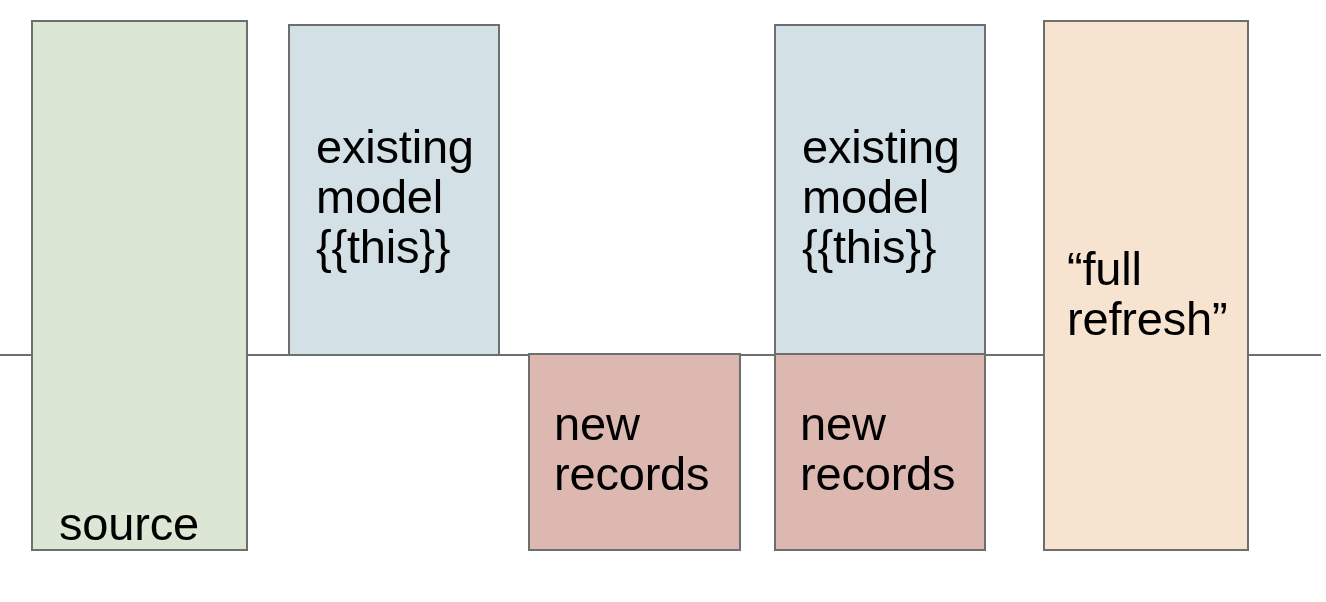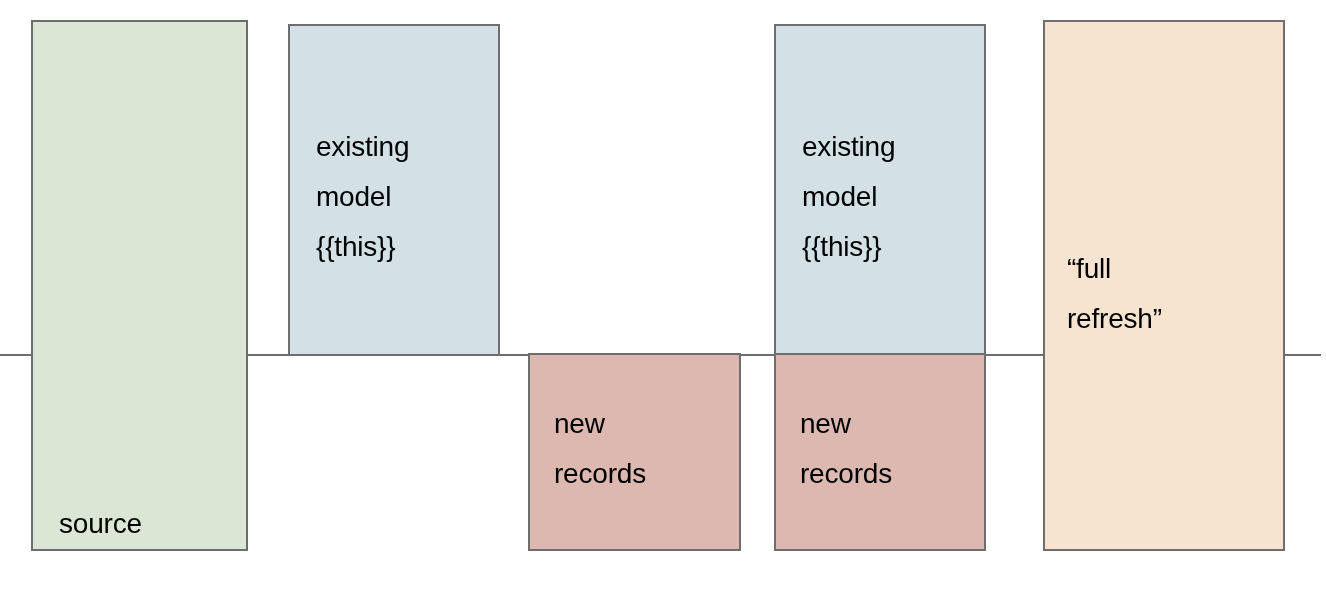--- a/index.html
+++ b/index.html
@@ -22,21 +22,21 @@
   }
   .box {
     position: absolute;
     box-sizing: border-box;
     border: 2px solid #6e6e6e;
     display: flex;
     align-items: flex-end;
     justify-content: flex-start;
   }
   .box-label {
-    font-size: 28px;
+    font-size: 47px;
     line-height: 50px;
     color: #000000;
     white-space: pre-line;
     padding-left: 26px;
     letter-spacing: -0.2px;
   }
   
   #box-source {
     left: 31px; top: 20px; width: 217px; height: 531px;
     background: #dce6d4;
@@ -64,21 +64,21 @@
   }
   #box-existing-model-2 .box-label { padding-top: 96px; }
   #box-new-records-2 {
     left: 774px; top: 353px; width: 212px; height: 198px;
     background: #dcb8b0;
     z-index: 3;
     align-items: flex-start;
   }
   #box-new-records-2 .box-label { padding-top: 44px; padding-left: 24px; }
   #box-full-refresh {
-    left: 1043px; top: 20px; width: 242px; height: 531px;
+    left: 1043px; top: 20px; width: 206px; height: 531px;
     background: #f7e4d0;
     z-index: 3;
     align-items: flex-start;
   }
   #box-full-refresh .box-label { padding-top: 222px; padding-left: 22px; }
   #divider { left: 0px; top: 354px; width: 1321px; z-index: 1; }
 </style>
 </head>
 <body>
 

